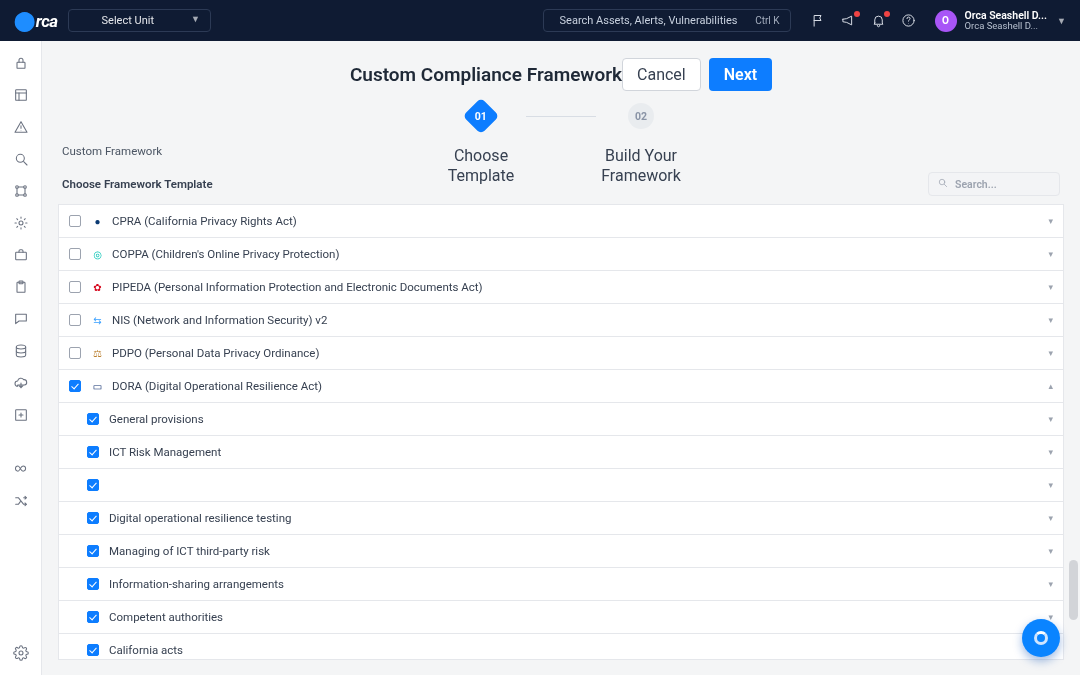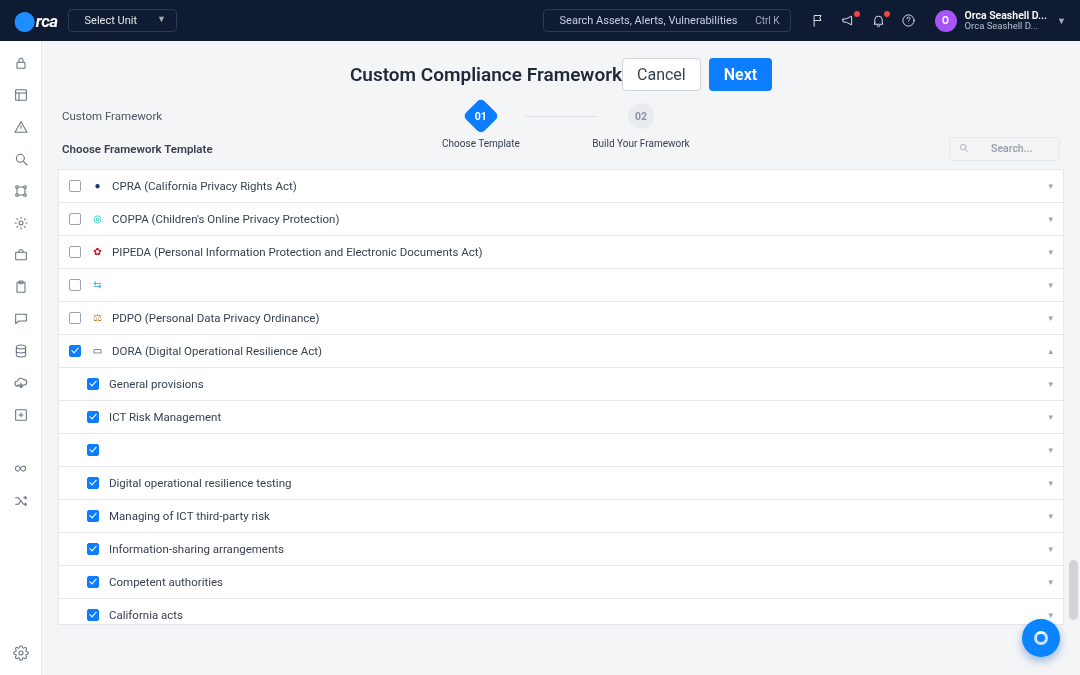--- a/index.html
+++ b/index.html
@@ -11,21 +11,21 @@
     --border:#e5e7eb;
     --brand:#0d7dff;
     --brand-dark:#0e1f3a;
   }
   *{box-sizing:border-box;font-family:-apple-system,BlinkMacSystemFont,"Segoe UI",Roboto,Helvetica,Arial,sans-serif}
   html,body{margin:0;padding:0;width:1080px;height:675px;overflow:hidden;background:#fff;color:var(--text);font-size:12px}
   
   .topbar{position:fixed;top:0;left:0;right:0;height:var(--top-h);background:#0f1b33;display:flex;align-items:center;padding:0 14px;color:#e5e7eb;gap:10px;z-index:100}
   .logo{display:flex;align-items:center;font-weight:700;font-size:17px;letter-spacing:-.5px}
   .logo .o{color:#1e8dff;font-size:19px;margin-right:-2px;font-weight:800}
-  .select-unit{display:flex;gap:6px;border:1px solid #2c3a55;border-radius:4px;padding:4px 10px;font-size:11px;cursor:pointer}
+  .select-unit{display:flex;gap:23px;border:1px solid #2c3a55;border-radius:4px;padding:4px 10px;font-size:11px;cursor:pointer}
   .select-unit .chev{margin-left:14px;opacity:.7;font-size:9px}
   .spacer{flex:1}
   .searchbar{display:flex;align-items:center;gap:6px;border:1px solid #2c3a55;border-radius:4px;padding:4px 10px;width:248px;font-size:11px;cursor:text;color:#c7d0de}
   .kbd{font-size:10px;opacity:.8}
   .top-icons{display:flex;align-items:center;gap:14px;margin-left:10px}
   .top-icon{position:relative;width:16px;height:16px;display:flex;align-items:center;justify-content:center;cursor:pointer;color:#d6dbe4}
   .top-icon svg{width:15px;height:15px}
   .dot-red::after{content:"";position:absolute;top:-2px;right:-3px;width:6px;height:6px;border-radius:50%;background:#ef4444}
   .user{display:flex;align-items:center;gap:8px;margin-left:8px;cursor:pointer}
   .avatar{width:22px;height:22px;border-radius:50%;background:#a855f7;display:flex;align-items:center;justify-content:center;color:#fff;font-size:10px;font-weight:700}
@@ -45,25 +45,25 @@
   .btn{border-radius:4px;padding:6px 14px;font-size:16px;cursor:pointer;border:1px solid transparent}
   .btn-cancel{background:#fff;border-color:#d1d5db;color:#374151}
   .btn-next{background:var(--brand);color:#fff;font-weight:600}
   
   .steps{display:flex;justify-content:center;align-items:flex-start;gap:50px;margin-top:12px;position:relative}
   .step{display:flex;flex-direction:column;align-items:center;width:110px;text-align:center}
   .step .badge{width:26px;height:26px;display:flex;align-items:center;justify-content:center;font-size:10.5px;font-weight:700}
   .badge-active{background:var(--brand);color:#fff;transform:rotate(45deg);border-radius:5px}
   .badge-active span{transform:rotate(-45deg)}
   .badge-idle{background:#e9ecef;color:#8a94a6;border-radius:50%}
-  .step .lbl{margin-top:9px;font-size:10px;color:#374151;line-height:1.25}
+  .step .lbl{margin-top:17px;font-size:16px;color:#374151;line-height:1.25}
   .step-line{position:absolute;top:13px;left:50%;width:70px;height:1px;background:#d8dde4;transform:translateX(-35px)}
   .subheader{padding:6px 20px 0 20px;font-size:11.5px;color:#4b5563;margin-top:-48px}
   .section-label{padding:14px 20px 8px 20px;font-size:11.5px;font-weight:600;color:#374151;display:flex;align-items:center;justify-content:space-between}
-  .search-box{width:111px;border:1px solid var(--border);border-radius:4px;background:#f3f4f6;padding:4px 8px;font-size:10.5px;color:#9ca3af;display:flex;align-items:center;gap:22px}
+  .search-box{width:132px;border:1px solid var(--border);border-radius:4px;background:#f3f4f6;padding:4px 8px;font-size:10.5px;color:#9ca3af;display:flex;align-items:center;gap:7px}
   
   .table-wrap{position:relative;margin:0 16px;background:#fff;border:1px solid var(--border);border-top:none;max-height:456px;overflow:hidden}
   .row{display:flex;align-items:center;height:33px;border-top:1px solid var(--border);padding:0 10px;position:relative}
   .row:first-child{border-top:1px solid var(--border)}
   .row .chev-r{position:absolute;right:10px;font-size:9px;color:#9ca3af;cursor:pointer}
   .cb{width:12px;height:12px;border:1.4px solid #9ca3af;border-radius:2px;margin-right:10px;cursor:pointer;flex-shrink:0}
   .cb.checked{background:var(--brand);border-color:var(--brand);position:relative}
   .cb.checked::after{content:"";position:absolute;left:3px;top:.5px;width:3px;height:6px;border:solid #fff;border-width:0 1.6px 1.6px 0;transform:rotate(42deg)}
   .fw-icon{width:13px;height:13px;margin-right:8px;display:flex;align-items:center;justify-content:center;font-size:10px}
   .fw-label{font-size:11.5px;color:#374151}
@@ -298,20 +298,21 @@
       </div>
       <div class="row">
         <div class="cb"></div>
         <div class="fw-icon" style="color:#d6061c">✿</div>
         <div class="fw-label">PIPEDA (Personal Information Protection and Electronic Documents Act)</div>
         <div class="chev-r">▾</div>
       </div>
       <div class="row">
         <div class="cb"></div>
         <div class="fw-icon" style="color:#3aa0ff">⇆</div>
+        <div class="fw-label">NIS (Network and Information Security) v2</div>
         <div class="chev-r">▾</div>
       </div>
       <div class="row">
         <div class="cb"></div>
         <div class="fw-icon" style="color:#b97d2b">⚖</div>
         <div class="fw-label">PDPO (Personal Data Privacy Ordinance)</div>
         <div class="chev-r">▾</div>
       </div>
       <div class="row">
         <div class="cb checked"></div>

